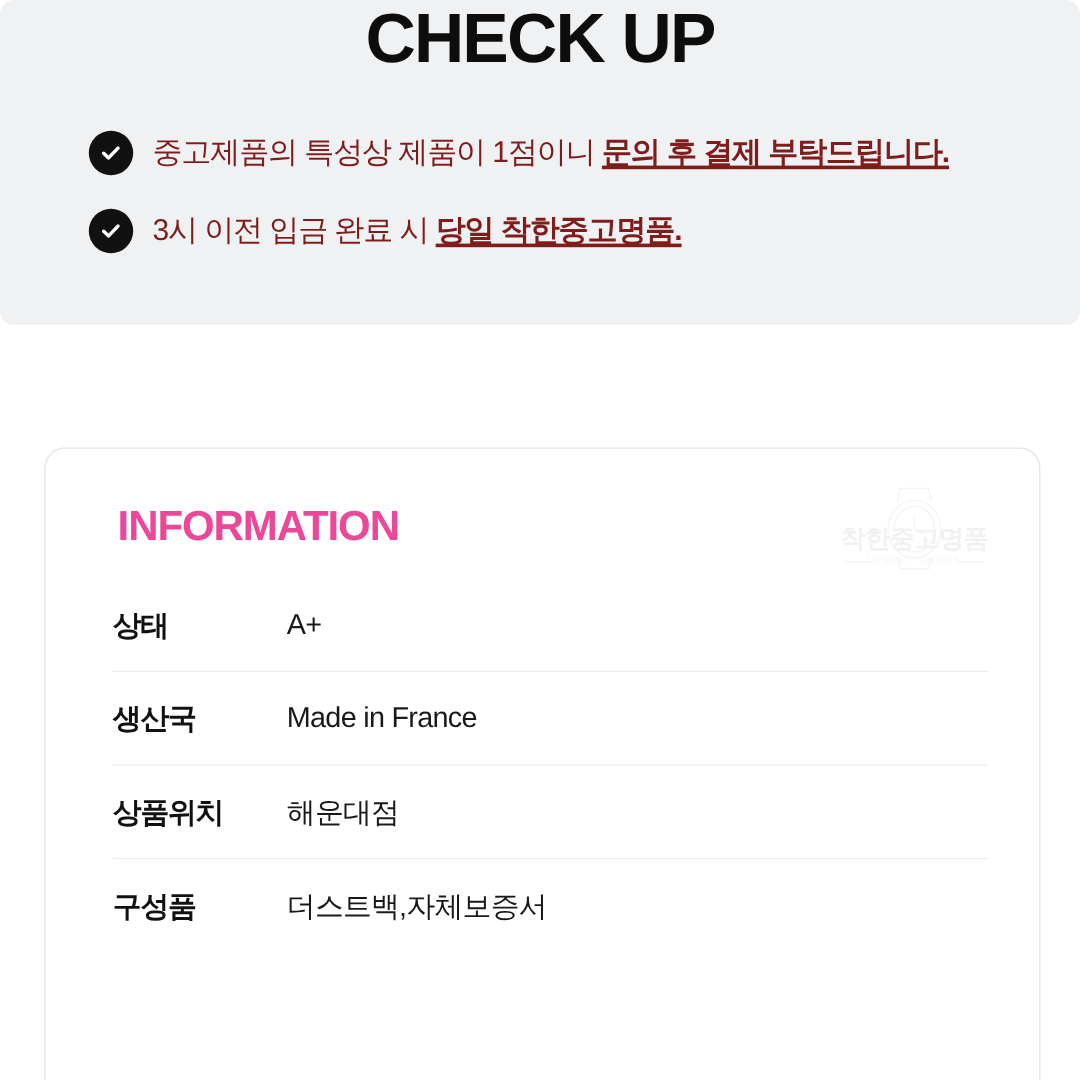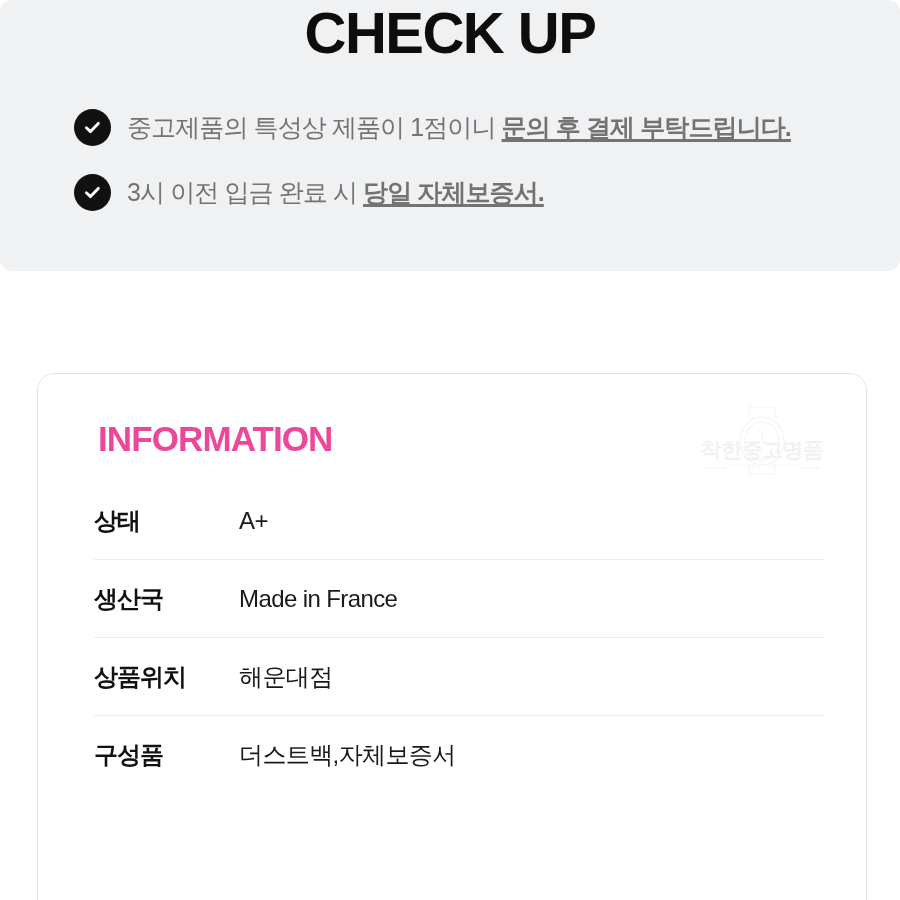--- a/index.html
+++ b/index.html
@@ -66,21 +66,21 @@
     align-items: center;
     justify-content: center;
   }
 
   .check-badge svg { display: block; }
 
   .checkup-text {
     margin-left: 16px;
     font-size: 25px;
     line-height: 38px;
-    color: #737373;
+    color: #7f1d1d;
     letter-spacing: -0.9px;
     white-space: nowrap;
   }
 
   .checkup-text .em {
     font-weight: bold;
     text-decoration: underline;
     text-underline-offset: 3px;
     text-decoration-thickness: 2.5px;
   }
@@ -218,21 +218,21 @@
       </span>
       <span class="checkup-text"><span>중고제품의 특성상 제품이 1점이니 </span><span class="em">문의 후 결제 부탁드립니다.</span></span>
     </div>
 
     <div class="checkup-item">
       <span class="check-badge">
         <svg width="19" height="19" viewBox="0 0 19 19" aria-hidden="true">
           <path d="M3.4 9.7 L7.5 13.6 L15.3 5.4" fill="none" stroke="#ffffff" stroke-width="2.9" stroke-linecap="round" stroke-linejoin="round"></path>
         </svg>
       </span>
-      <span class="checkup-text"><span>3시 이전 입금 완료 시 </span><span class="em">당일 자체보증서.</span></span>
+      <span class="checkup-text"><span>3시 이전 입금 완료 시 </span><span class="em">당일 착한중고명품.</span></span>
     </div>
 
   </div>
 </div>
 
 <div class="body-area">
   <div class="ghost-mark"></div>
 </div>
 
 <div class="info-card">

